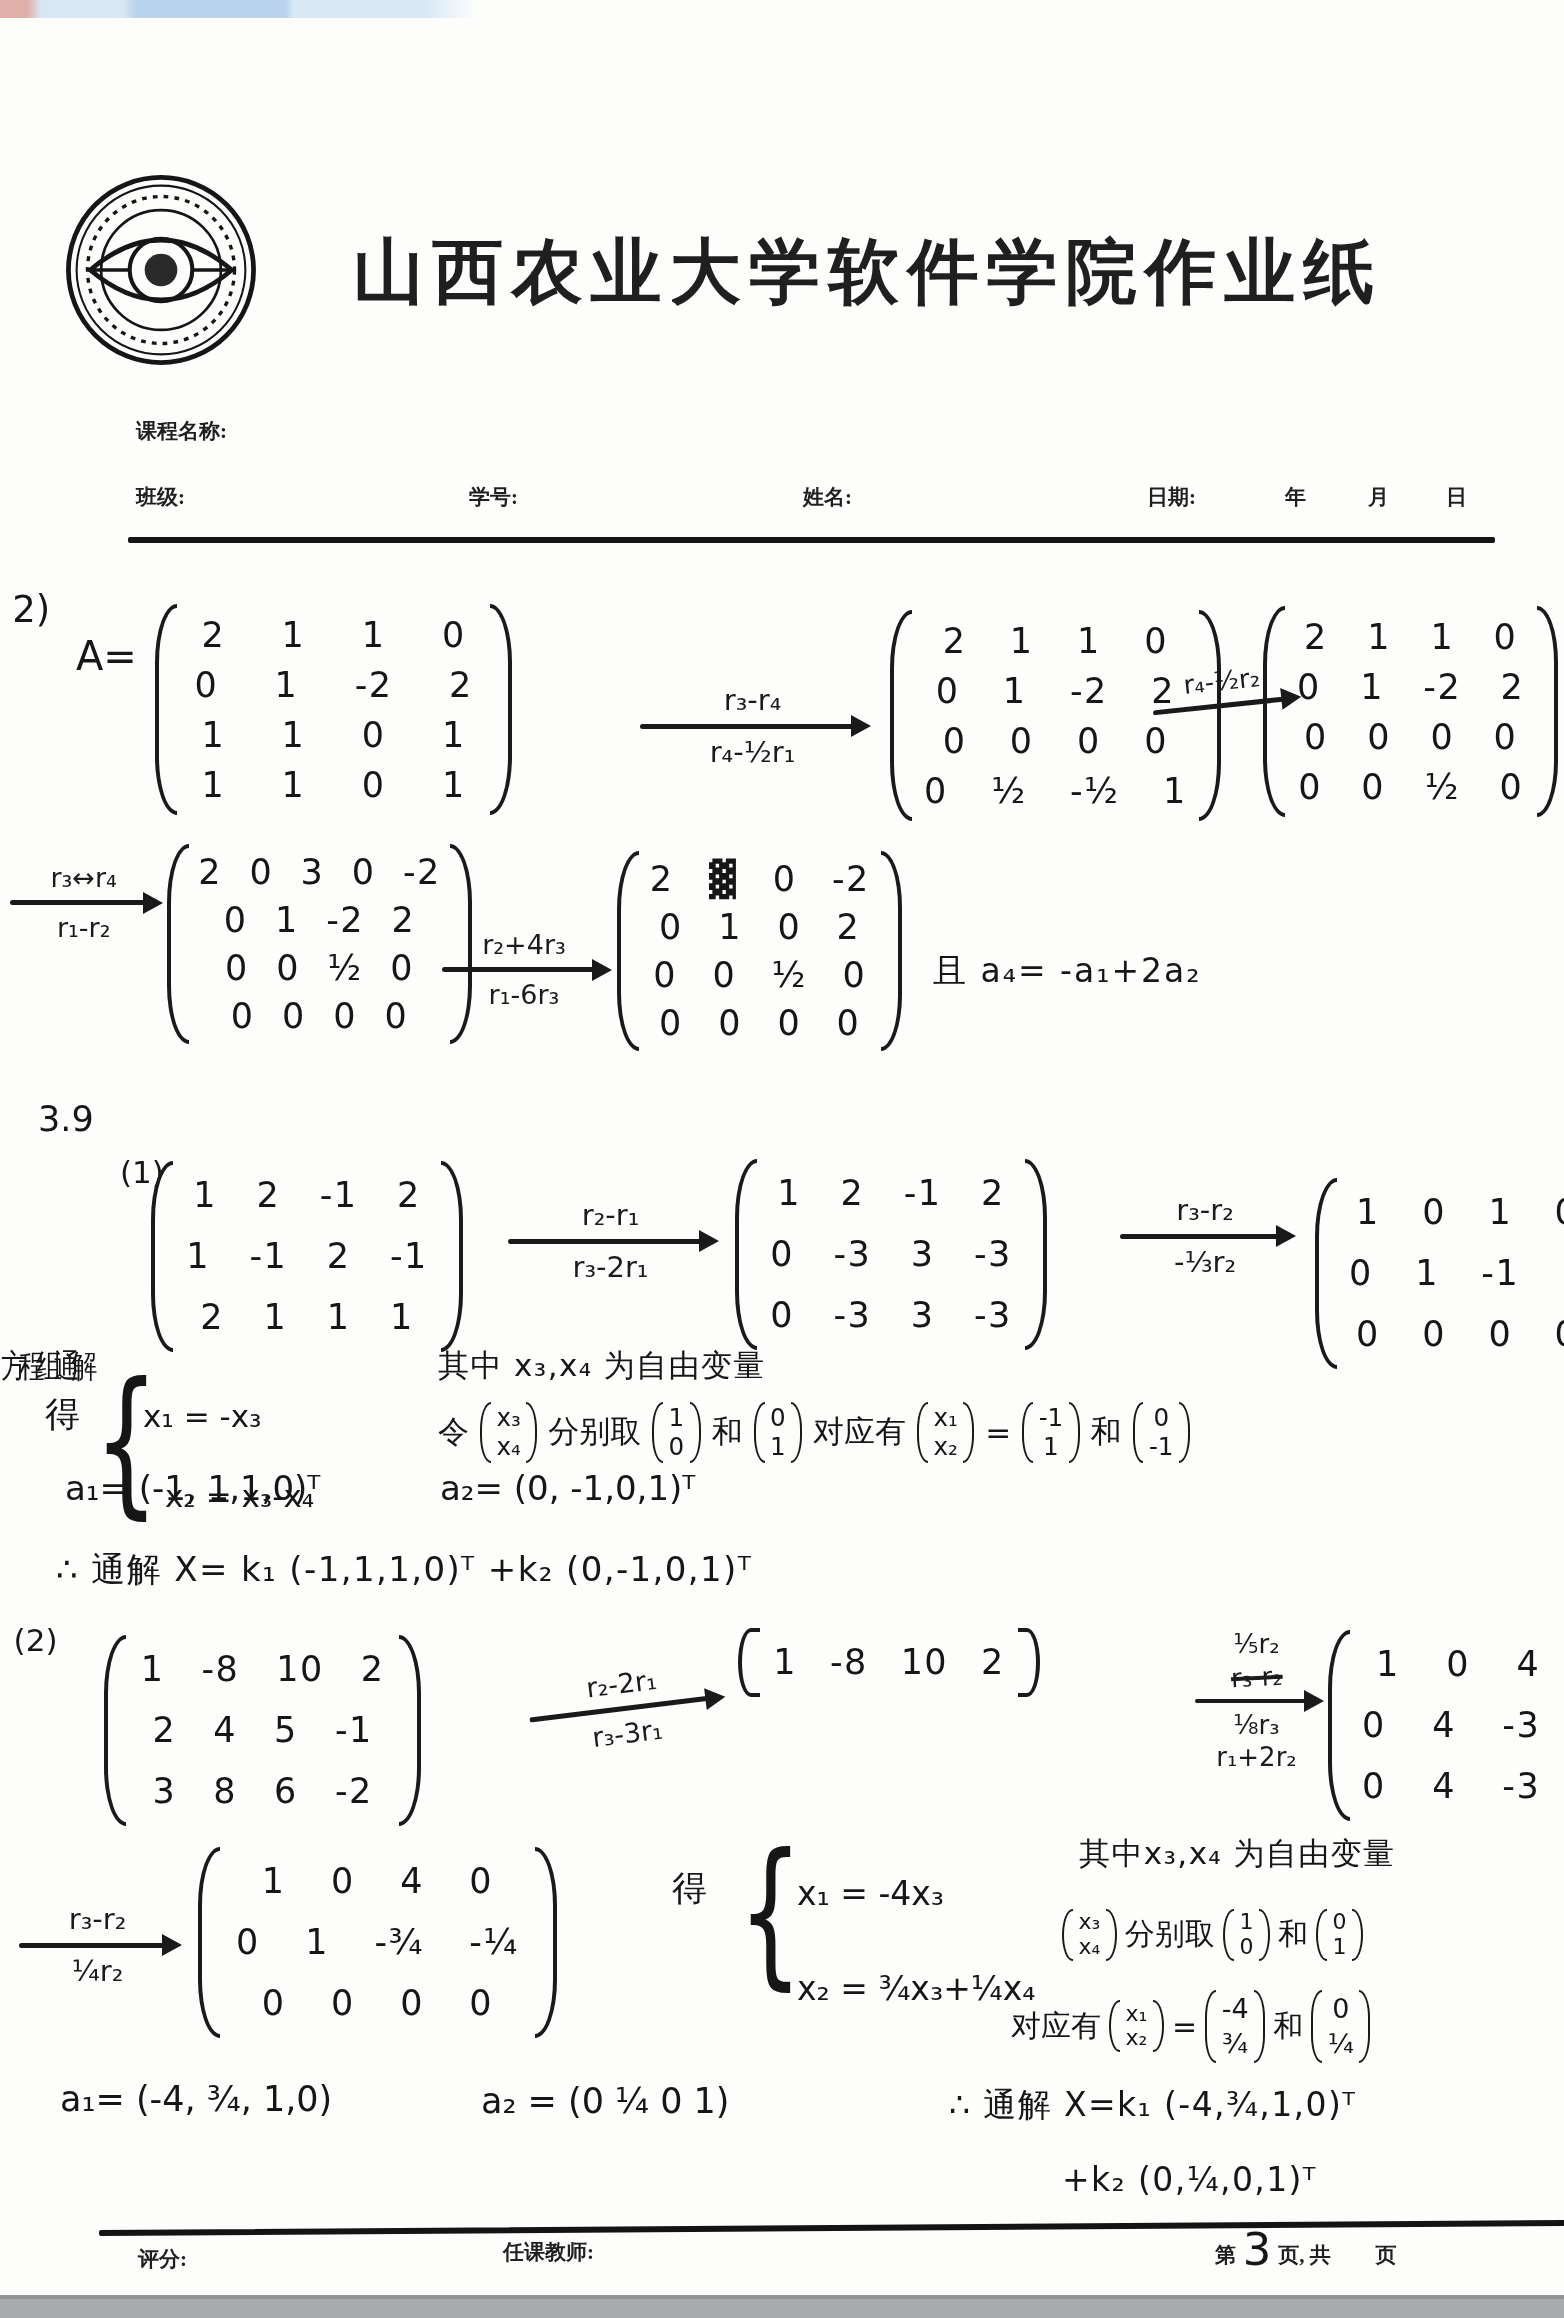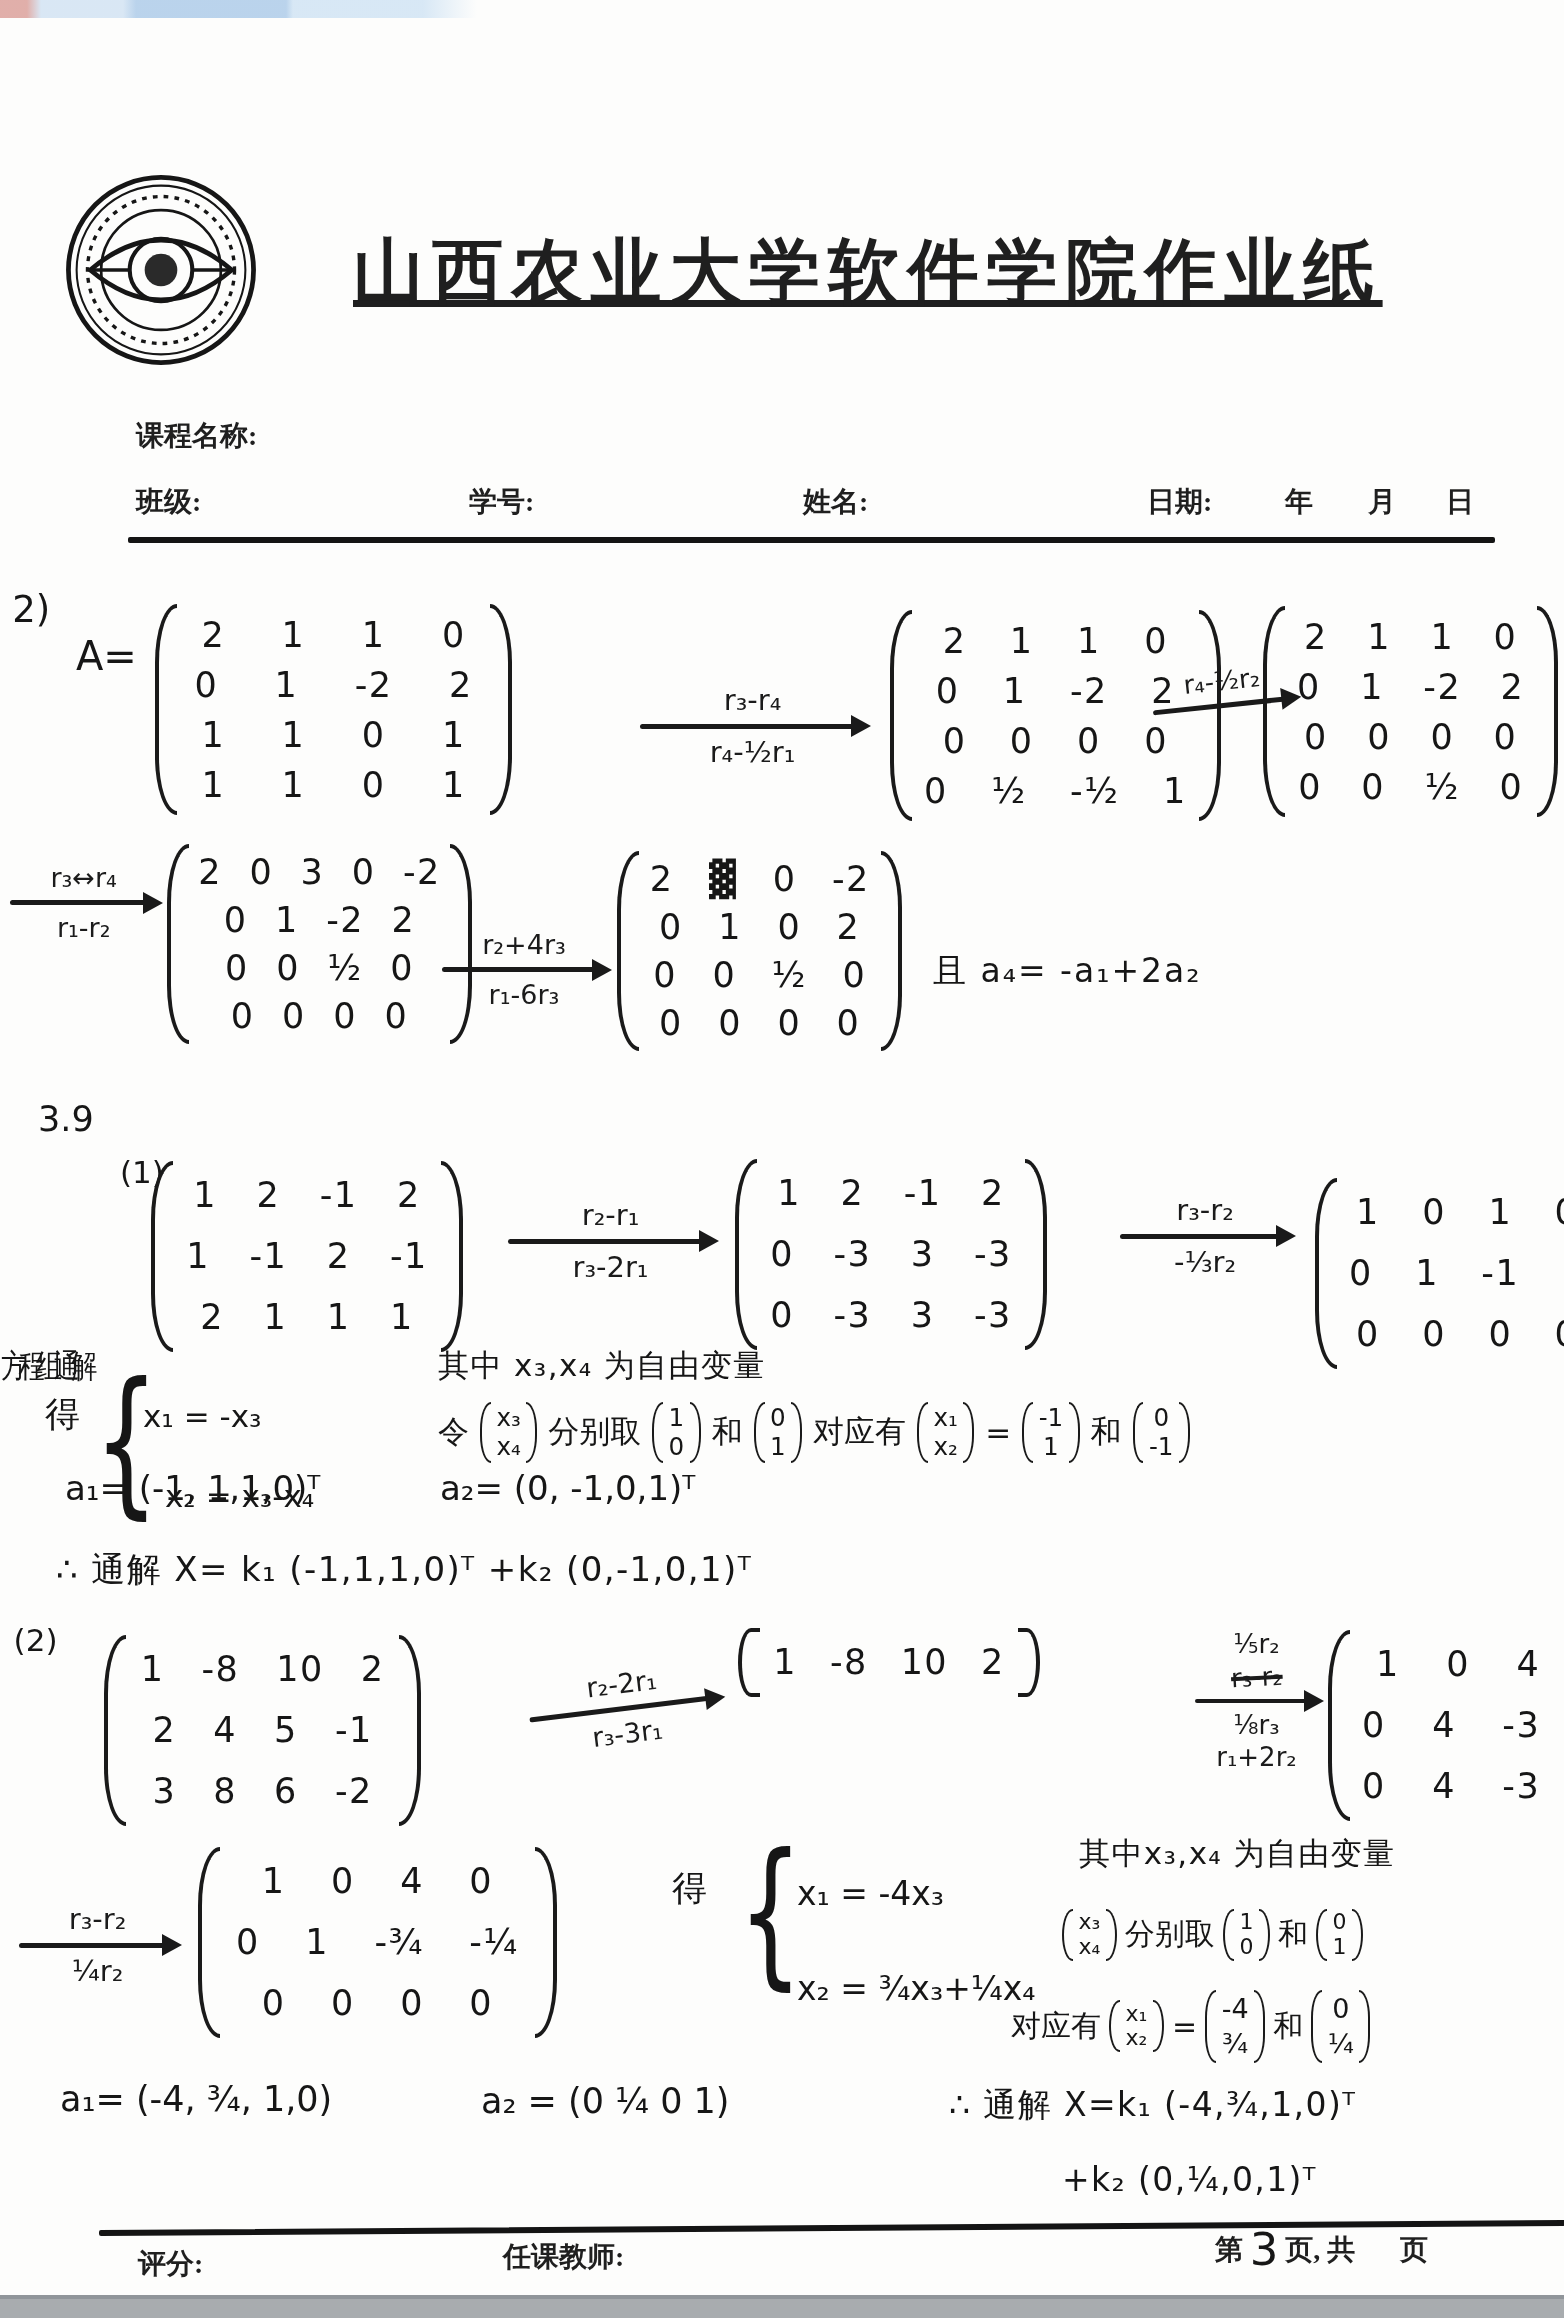--- a/index.html
+++ b/index.html
@@ -7,22 +7,22 @@
     position:relative;
     width:1564px;height:2319px;
     background:#fdfdfc;
     overflow:hidden;
     font-family:"Liberation Serif", serif;
     color:#1b1b1b;
   }
   .abs{position:absolute;}
   
   .printed{font-family:"Liberation Serif", serif;font-weight:700;color:#1f1f1f;}
-  .title{font-size:71px;letter-spacing:8.2px;font-weight:700;text-decoration:underline;}
-  .formlabel{font-size:28px;}
+  .title{font-size:71px;letter-spacing:8.2px;font-weight:700;}
+  .formlabel{font-size:21px;}
   .rule{background:#141414;border-radius:2px;}
   
   .hw{font-family:"DejaVu Sans", sans-serif;color:#161616;}
   
   .mat{position:absolute;display:flex;align-items:stretch;}
   .par{width:17.7px;border:4.1px solid #1a1a1a;align-self:stretch;}
   .pl{border-right:none;border-radius:23px 0 0 23px / 61px 0 0 61px;}
   .pr{border-left:none;border-radius:0 23px 23px 0 / 0 61px 61px 0;}
   .par.small{width:8.9px;border-width:2.7px;}
   .pl.small{border-radius:11px 0 0 11px / 27px 0 0 27px;}

